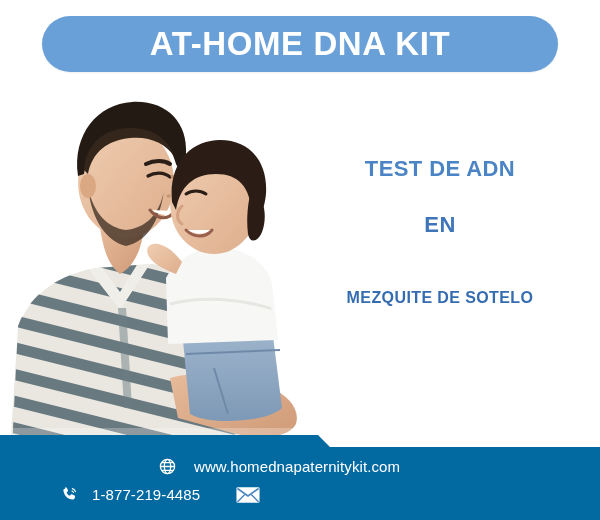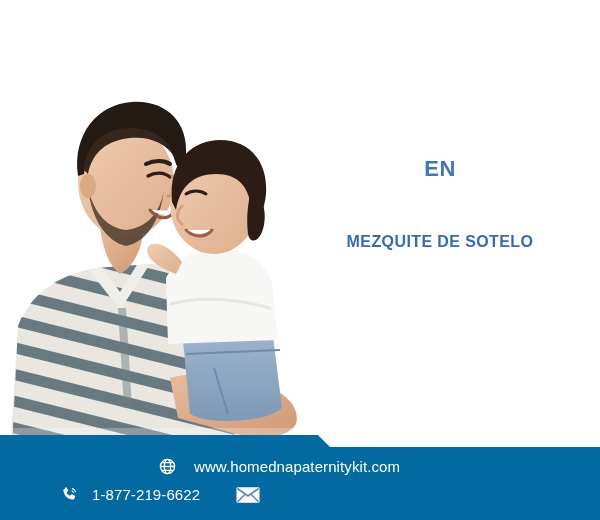--- a/index.html
+++ b/index.html
@@ -108,20 +108,23 @@
   .gap-phone { width: 13px; }
   .gap-mail { width: 16px; }
   .spacer-mid { width: 36px; }
   .ftxt { color:#ffffff; font-size:15px; letter-spacing:0.1px; }
 </style>
 </head>
 <body>
 
 <div class="canvas">
 
+  <div class="banner">
+    <div class="banner-title">AT-HOME DNA KIT</div>
+  </div>
 
   <div class="photo">
     <svg class="photo-svg" viewBox="0 0 330 372" xmlns="http://www.w3.org/2000/svg">
       <defs>
         <linearGradient id="skin" x1="0" y1="0" x2="1" y2="1">
           <stop offset="0%" stop-color="#e7bb9b"></stop>
           <stop offset="100%" stop-color="#cf9a77"></stop>
         </linearGradient>
         <linearGradient id="skin2" x1="0" y1="0" x2="1" y2="1">
           <stop offset="0%" stop-color="#f0cdb1"></stop>
@@ -209,20 +212,21 @@
 
         <path d="M186 152 C194 160 206 160 212 152" stroke="#99604d" stroke-width="3" fill="none" stroke-linecap="round"></path>
         <path d="M188 152 C195 157 205 157 210 152 Z" fill="#ffffff"></path>
       </g>
 
       <rect x="0" y="350" width="330" height="22" fill="#ffffff" opacity="0.25"></rect>
     </svg>
   </div>
 
   <div class="headline">
+    <div class="line l1">TEST DE ADN</div>
     <div class="line l2">EN</div>
     <div class="line l3">MEZQUITE DE SOTELO</div>
   </div>
 
   <div class="footer">
 
     <div class="footer-row row-web">
       <span class="ic">
         <svg width="19" height="19" viewBox="0 0 24 24" fill="none" stroke="#ffffff" stroke-width="1.6">
           <circle cx="12" cy="12" r="9"></circle>
@@ -238,21 +242,21 @@
 
     <div class="footer-row row-contact">
       <span class="ic">
         <svg width="19" height="19" viewBox="0 0 24 24" fill="#ffffff">
           <path d="M6.6 2.9c.7-.3 1.5 0 1.9.7l1.5 2.7c.3.6.2 1.4-.3 1.9l-1 1c-.2.2-.2.5-.1.8.6 1.2 2.1 2.7 3.3 3.3.3.1.6.1.8-.1l1-1c.5-.5 1.3-.6 1.9-.3l2.7 1.5c.7.4 1 1.2.7 1.9l-.7 1.6c-.4.9-1.3 1.4-2.3 1.3C9.7 18 5.5 13.8 4.3 7.2c-.2-1 .3-1.9 1.2-2.3l1.1-.5z"></path>
           <path d="M15.6 4.6c1.9.5 3.4 2 3.9 3.9" stroke="#ffffff" stroke-width="1.4" fill="none" stroke-linecap="round"></path>
           <path d="M15.1 7.5c.9.3 1.6 1 1.9 1.9" stroke="#ffffff" stroke-width="1.3" fill="none" stroke-linecap="round"></path>
         </svg>
       </span>
       <span class="gap-phone"></span>
-      <span class="ftxt">1-877-219-6622</span>
+      <span class="ftxt">1-877-219-4485</span>
       <span class="spacer-mid"></span>
       <span class="ic">
         <svg width="24" height="18" viewBox="0 0 26 18" fill="#ffffff">
           <rect x="0.5" y="0.5" width="25" height="17" rx="1.5" fill="#ffffff"></rect>
           <path d="M1.5 2 L13 10 L24.5 2" stroke="#4e87c2" stroke-width="1.8" fill="none"></path>
           <path d="M1.5 16.5 L9.5 8.5 M24.5 16.5 L16.5 8.5" stroke="#4e87c2" stroke-width="1.6" fill="none"></path>
         </svg>
       </span>
       <span class="gap-mail"></span>
     </div>

